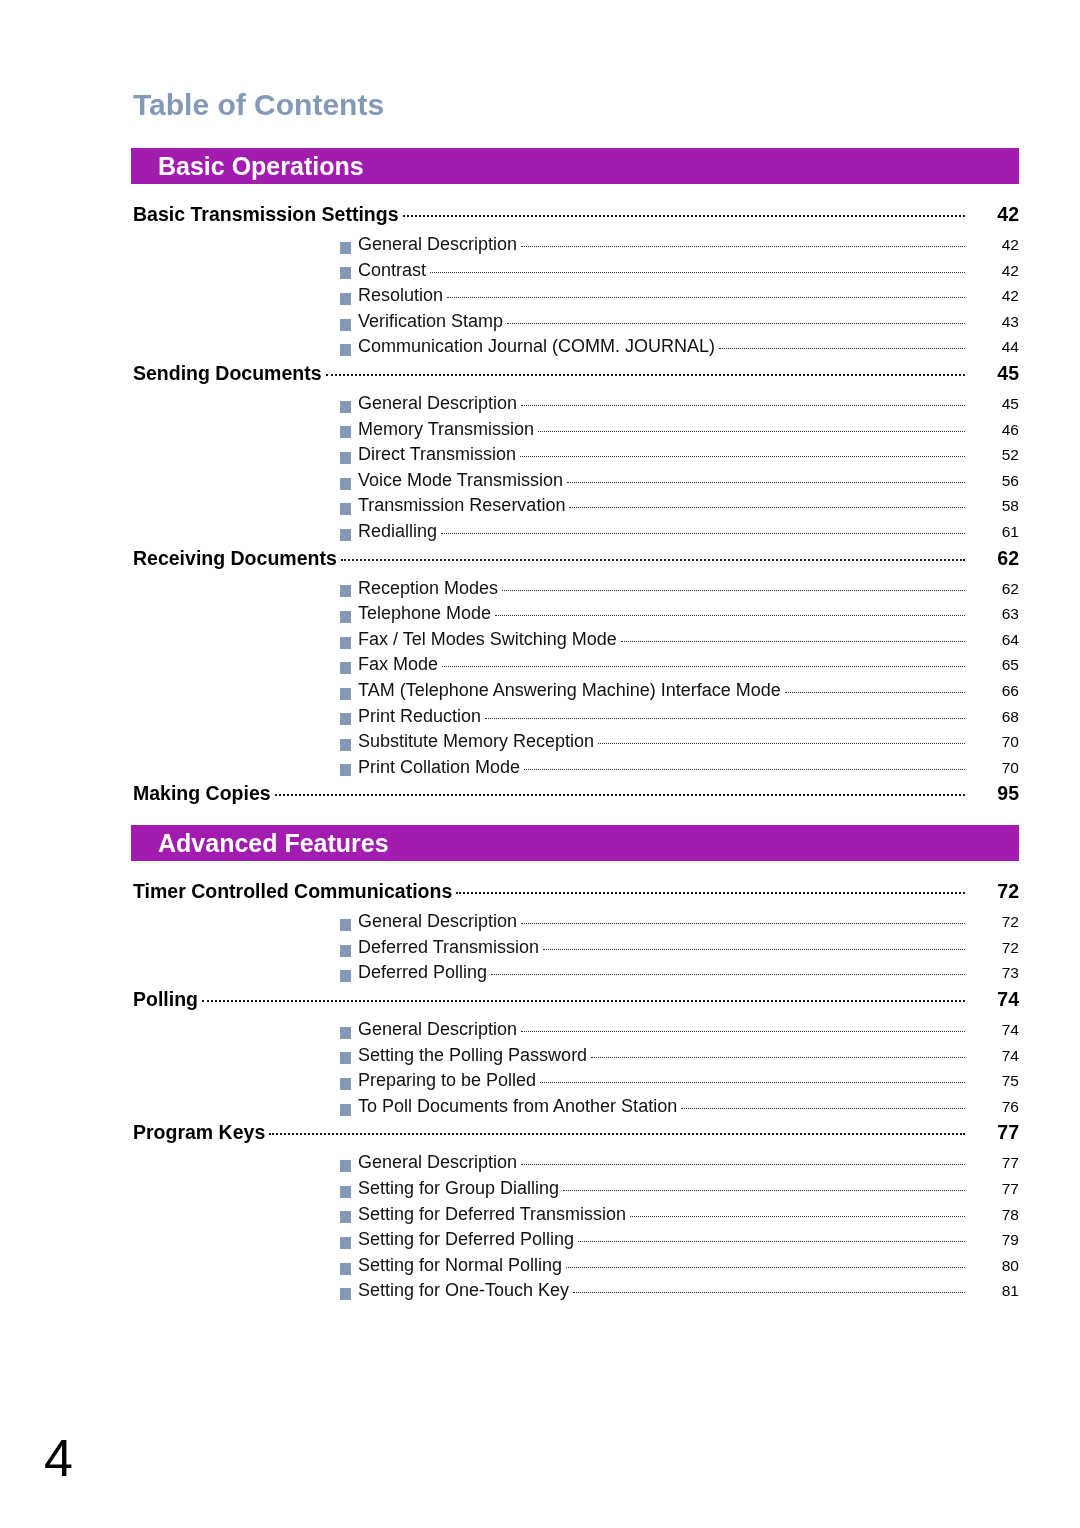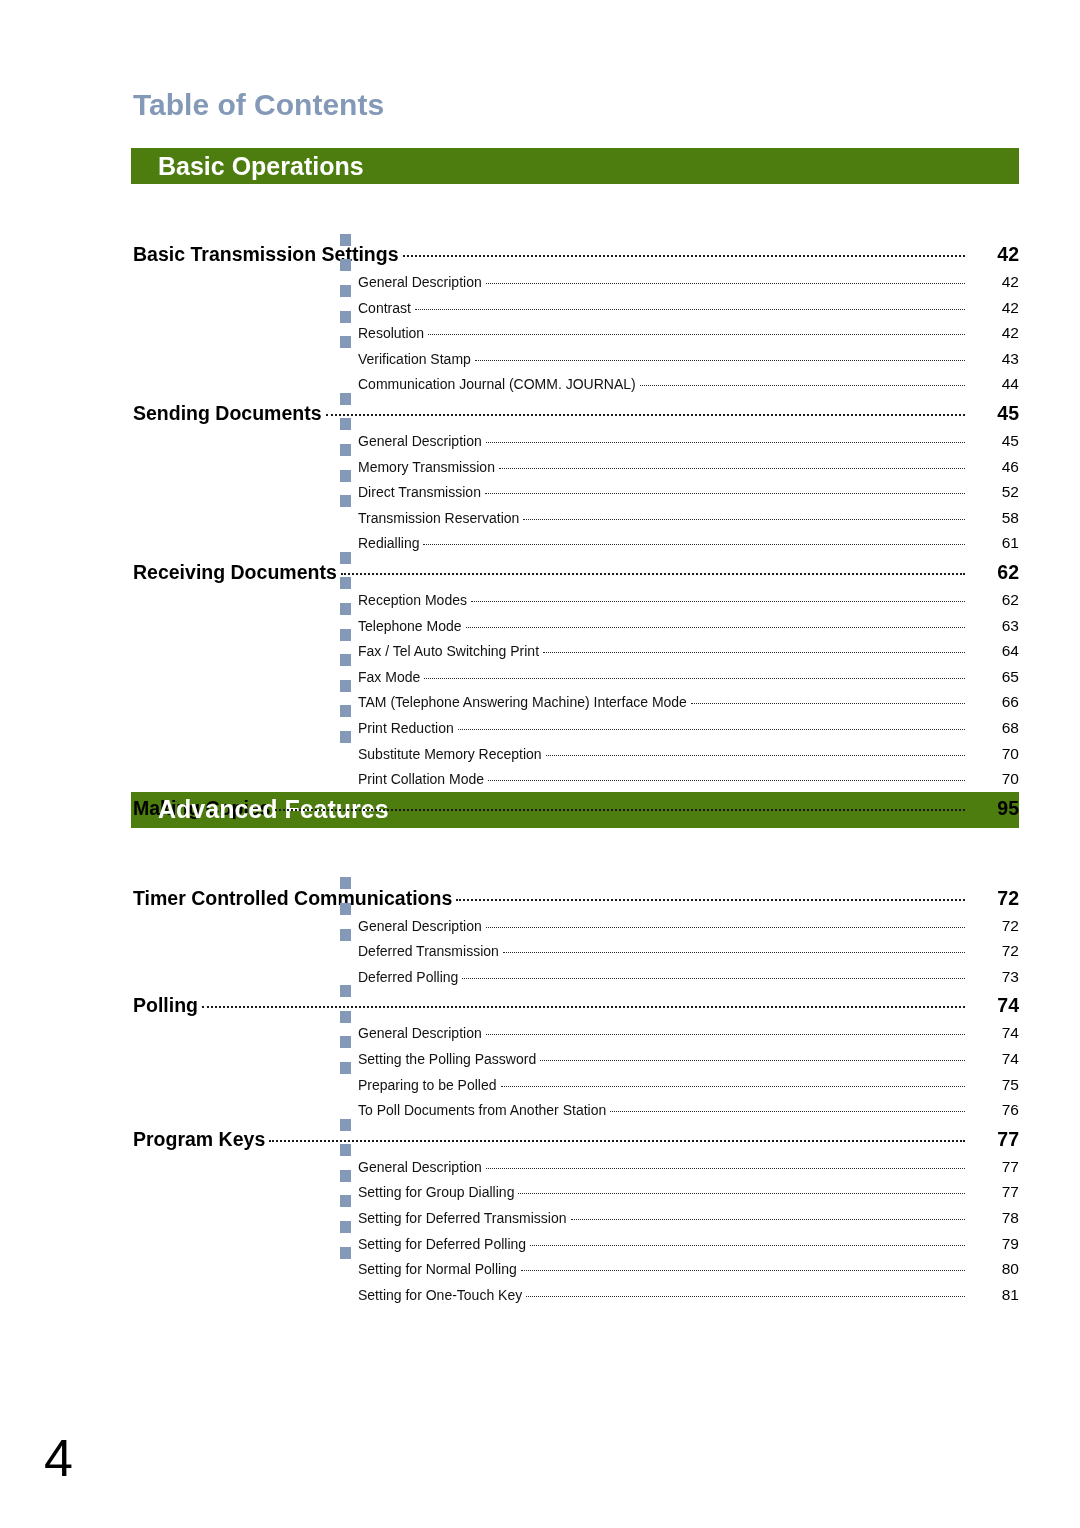--- a/index.html
+++ b/index.html
@@ -39,24 +39,24 @@
   .content {
     position: absolute;
     left: 131px;
     top: 148px;
     width: 888px;
   }
 
   
   .band {
     height: 36px;
-    background: #4d7c0f;
+    background: #a21caf;
     display: flex;
     align-items: center;
-    margin-bottom: 11px;
+    margin-bottom: 19px;
     text-align: right;
   }
   .band-label {
     color: #ffffff;
     font-size: 25px;
     font-weight: bold;
     padding-left: 27px;
     line-height: 1;
     white-space: nowrap;
   }
@@ -74,30 +74,29 @@
   .entry.main {
     height: 31px;
   }
   .entry.sub {
     height: 25.6px;
   }
 
   .label {
     white-space: nowrap;
     flex: 0 0 auto;
-    margin-top: 48px;
   }
   .entry.main .label {
     font-size: 19.5px;
     font-weight: bold;
     color: #000;
     padding-left: 2px;
   }
   .entry.sub .label {
-    font-size: 14px;
+    font-size: 18px;
     font-weight: normal;
     color: #111;
   }
 
   
   .leader {
     flex: 1 1 auto;
     min-width: 6px;
     position: relative;
     overflow: hidden;
@@ -233,20 +232,27 @@
       <div class="entry sub">
         <span class="sub-indent"></span>
         <span class="bullet"></span>
         <span class="label">Direct Transmission</span>
         <span class="leader"></span>
         <span class="pageno">52</span>
       </div>
       <div class="entry sub">
         <span class="sub-indent"></span>
         <span class="bullet"></span>
+        <span class="label">Voice Mode Transmission</span>
+        <span class="leader"></span>
+        <span class="pageno">56</span>
+      </div>
+      <div class="entry sub">
+        <span class="sub-indent"></span>
+        <span class="bullet"></span>
         <span class="label">Transmission Reservation</span>
         <span class="leader"></span>
         <span class="pageno">58</span>
       </div>
       <div class="entry sub">
         <span class="sub-indent"></span>
         <span class="bullet"></span>
         <span class="label">Redialling</span>
         <span class="leader"></span>
         <span class="pageno">61</span>
@@ -266,21 +272,21 @@
       <div class="entry sub">
         <span class="sub-indent"></span>
         <span class="bullet"></span>
         <span class="label">Telephone Mode</span>
         <span class="leader"></span>
         <span class="pageno">63</span>
       </div>
       <div class="entry sub">
         <span class="sub-indent"></span>
         <span class="bullet"></span>
-        <span class="label">Fax / Tel Auto Switching Print</span>
+        <span class="label">Fax / Tel Modes Switching Mode</span>
         <span class="leader"></span>
         <span class="pageno">64</span>
       </div>
       <div class="entry sub">
         <span class="sub-indent"></span>
         <span class="bullet"></span>
         <span class="label">Fax Mode</span>
         <span class="leader"></span>
         <span class="pageno">65</span>
       </div>

